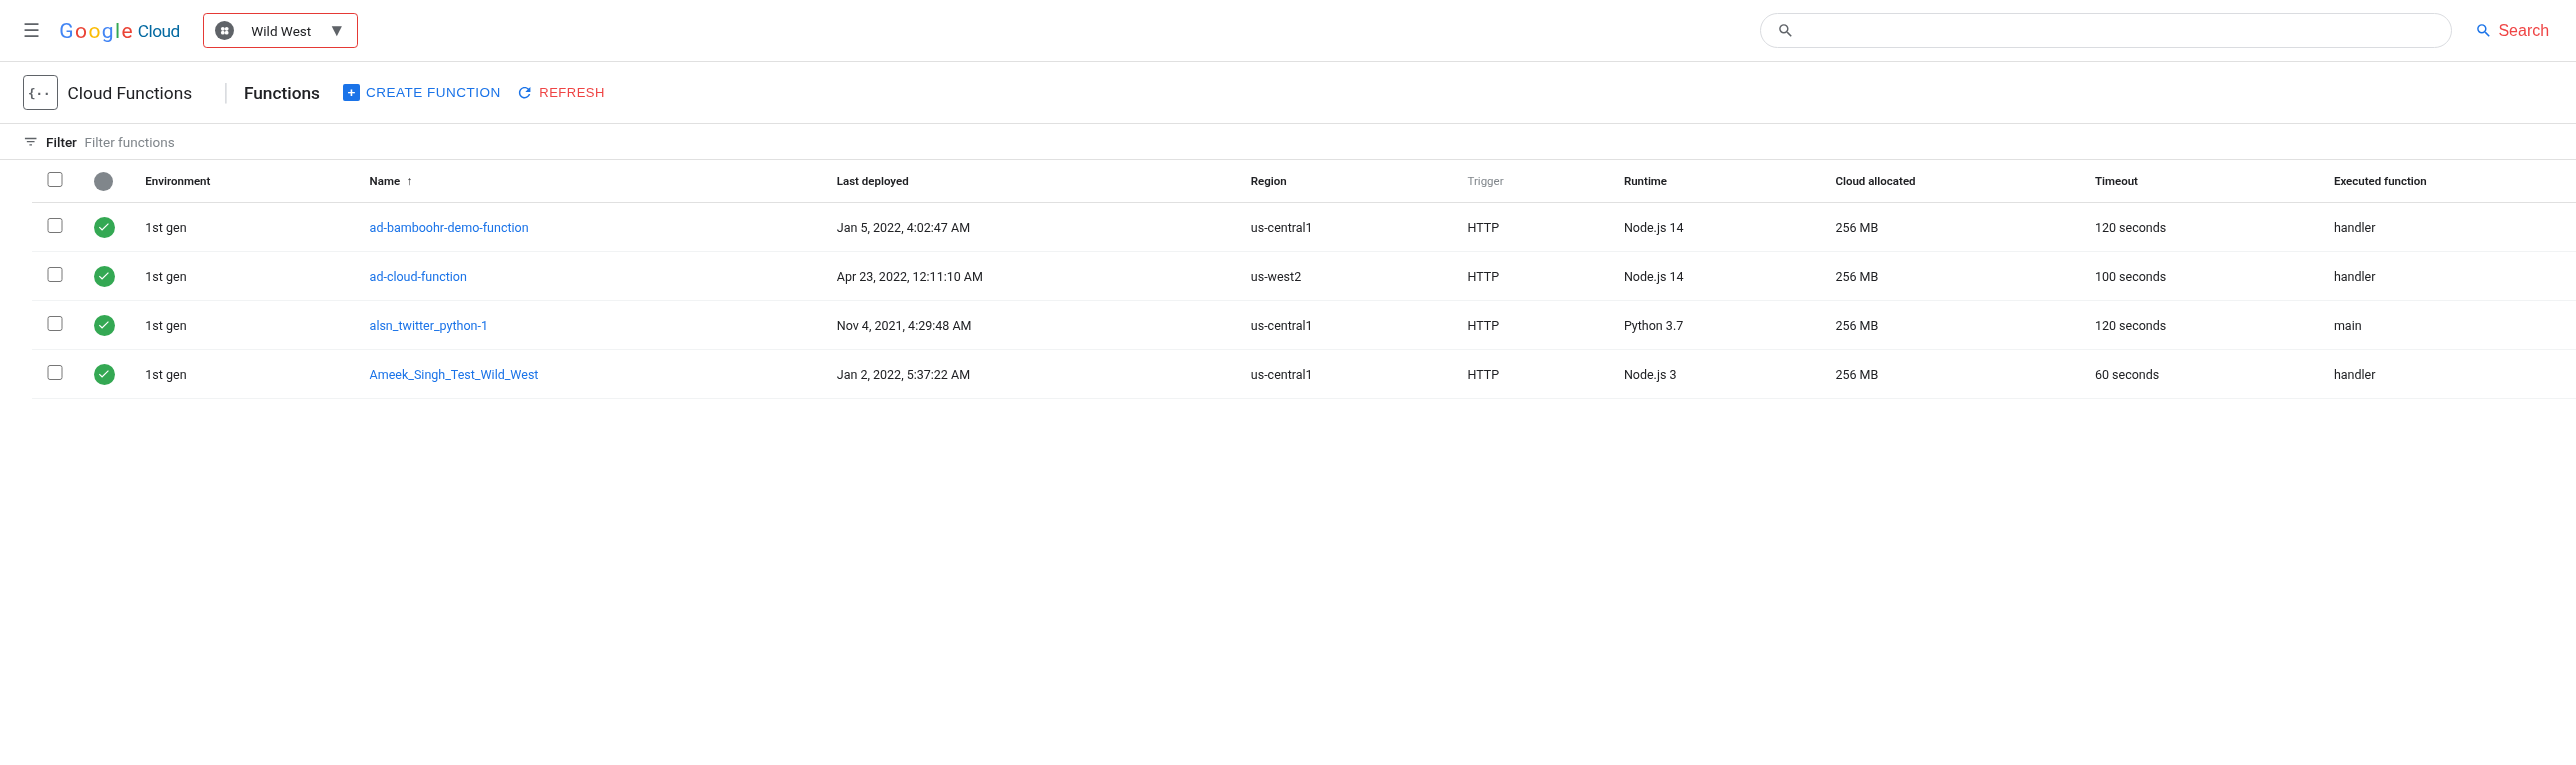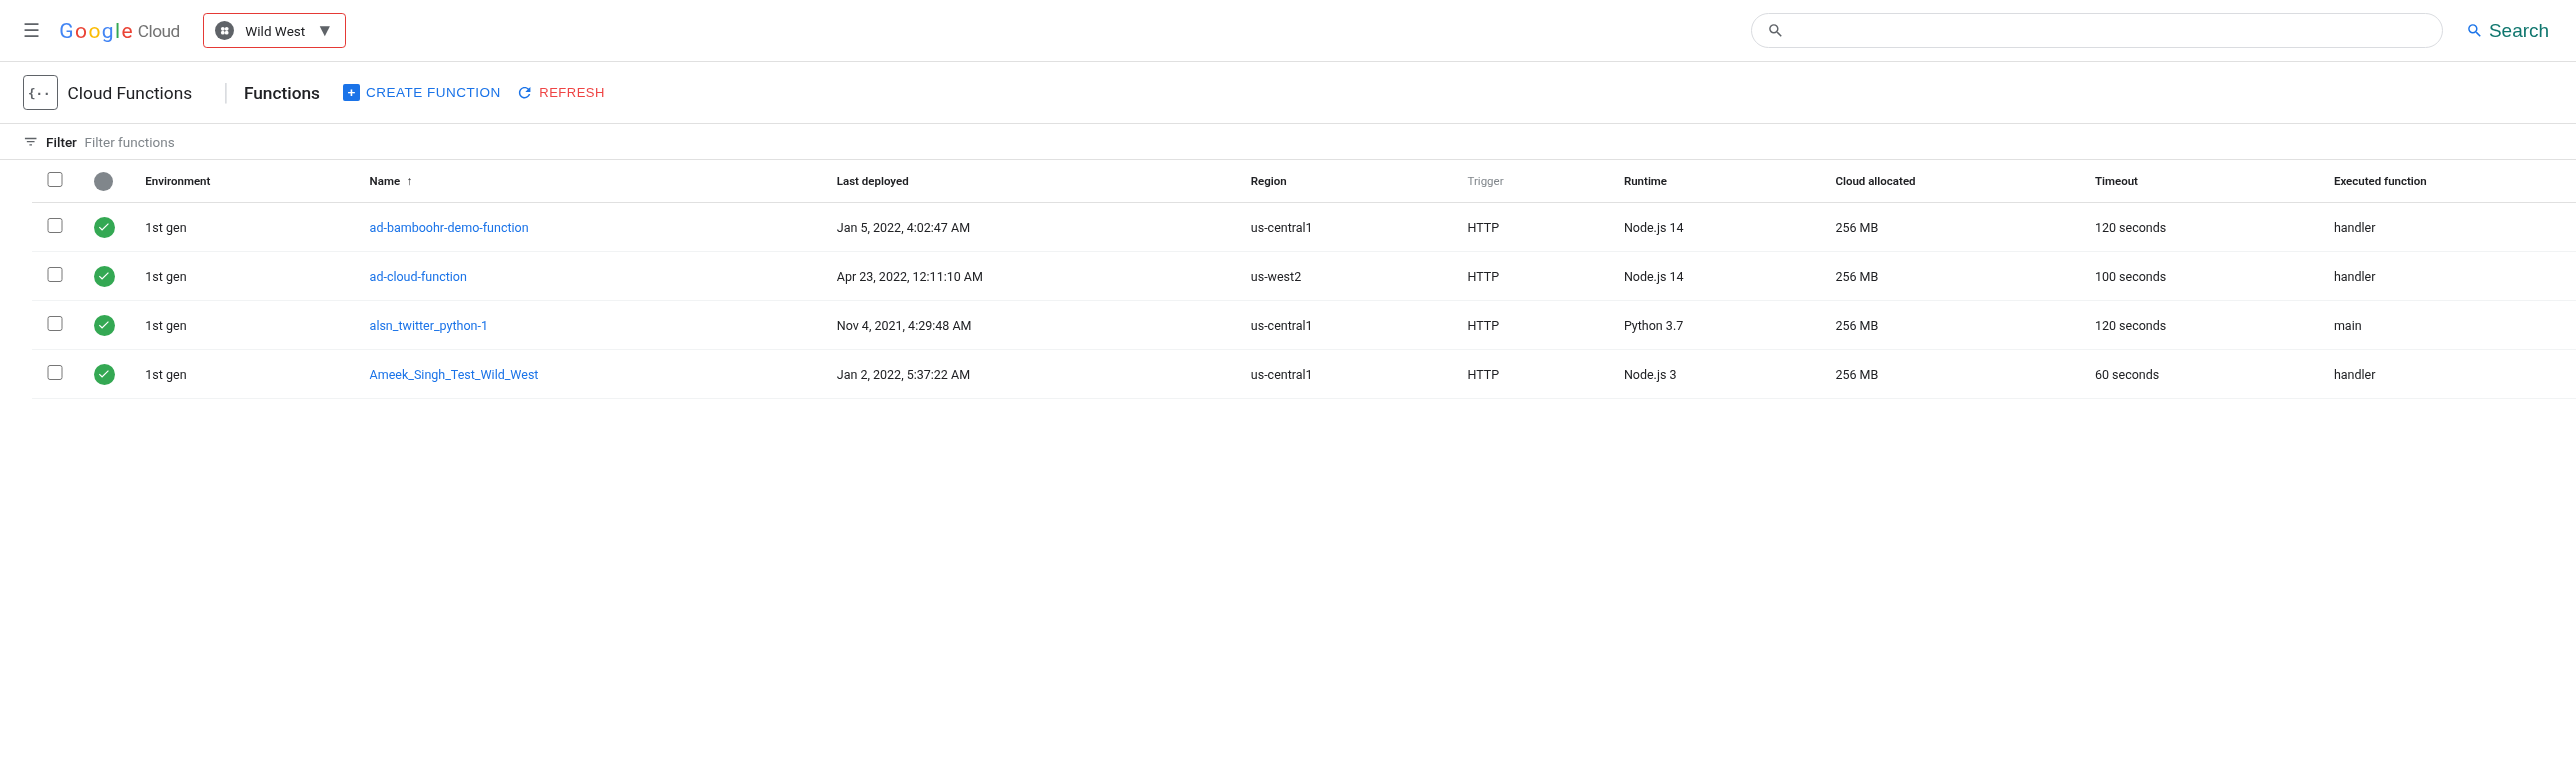--- a/index.html
+++ b/index.html
@@ -18,30 +18,30 @@
     .google-logo {
       display: flex; align-items: center; gap: 1.9px;
       font-size: 21px; font-weight: 400; letter-spacing: -0.5px; margin-right: 3.8px;
     }
     .logo-g { color: #4285f4; }
     .logo-o1 { color: #ea4335; }
     .logo-o2 { color: #fbbc05; }
     .logo-g2 { color: #4285f4; }
     .logo-l { color: #34a853; }
     .logo-e { color: #ea4335; }
-    .logo-cloud { color: #737373; font-size: 17.3px; margin-left: 3.8px; }
+    .logo-cloud { color: #0369a1; font-size: 17.3px; margin-left: 3.8px; }
 
     .project-selector {
       display: flex;
       align-items: center;
       border: 1.9px solid #e53935;
       border-radius: 3.8px;
       padding: 5.8px 11.5px;
       cursor: pointer;
-      gap: 11px;
+      gap: 17px;
       margin-left: 7.7px;
     }
     .project-dot {
       width: 19px; height: 19px; border-radius: 50%;
       background: #5f6368;
       display: flex; align-items: center; justify-content: center;
       color: white; font-size: 9.6px;
     }
     .project-name { font-size: 13.5px; color: #202124; }
     .chevron-down { font-size: 17.3px; color: #5f6368; }
@@ -57,21 +57,21 @@
       padding: 7.7px 15.4px;
       gap: 7.7px;
     }
     .search-bar input {
       border: none; outline: none; flex: 1; font-size: 13.5px; color: #5f6368; background: transparent;
     }
 
     .search-button {
       display: flex; align-items: center; gap: 5.8px;
       background: none; border: none; cursor: pointer;
-      color: #0f766e; font-size: 19px; font-weight: 500;
+      color: #ef4444; font-size: 16px; font-weight: 500;
       padding: 7.7px 11.5px;
       justify-content: flex-end;
     }
 
     
     .breadcrumb-bar {
       display: flex;
       align-items: center;
       padding: 0 23px;
       height: 62px;

